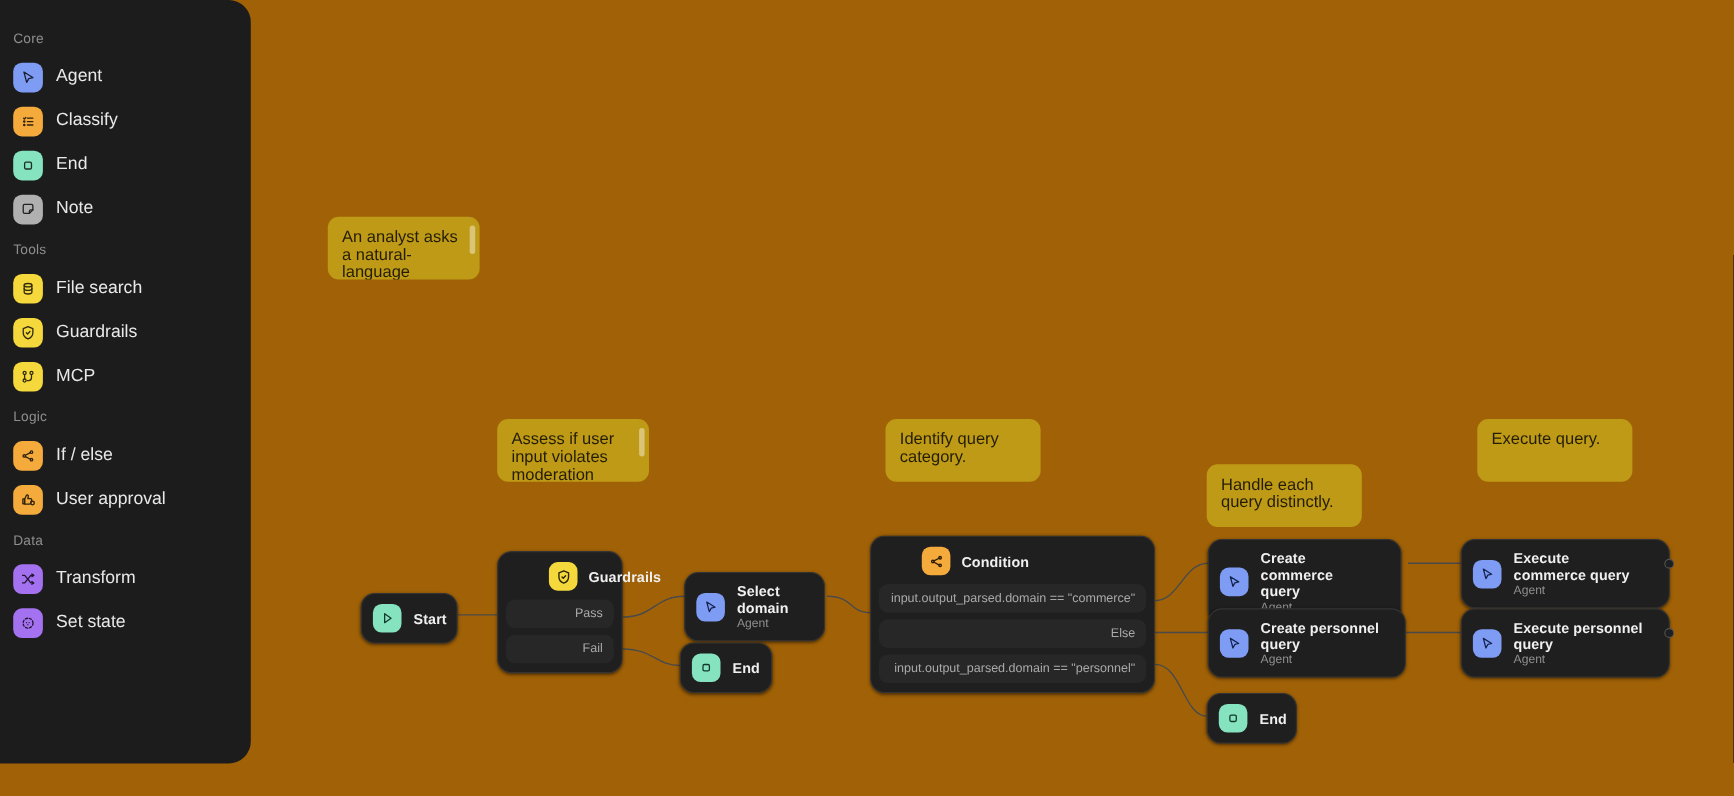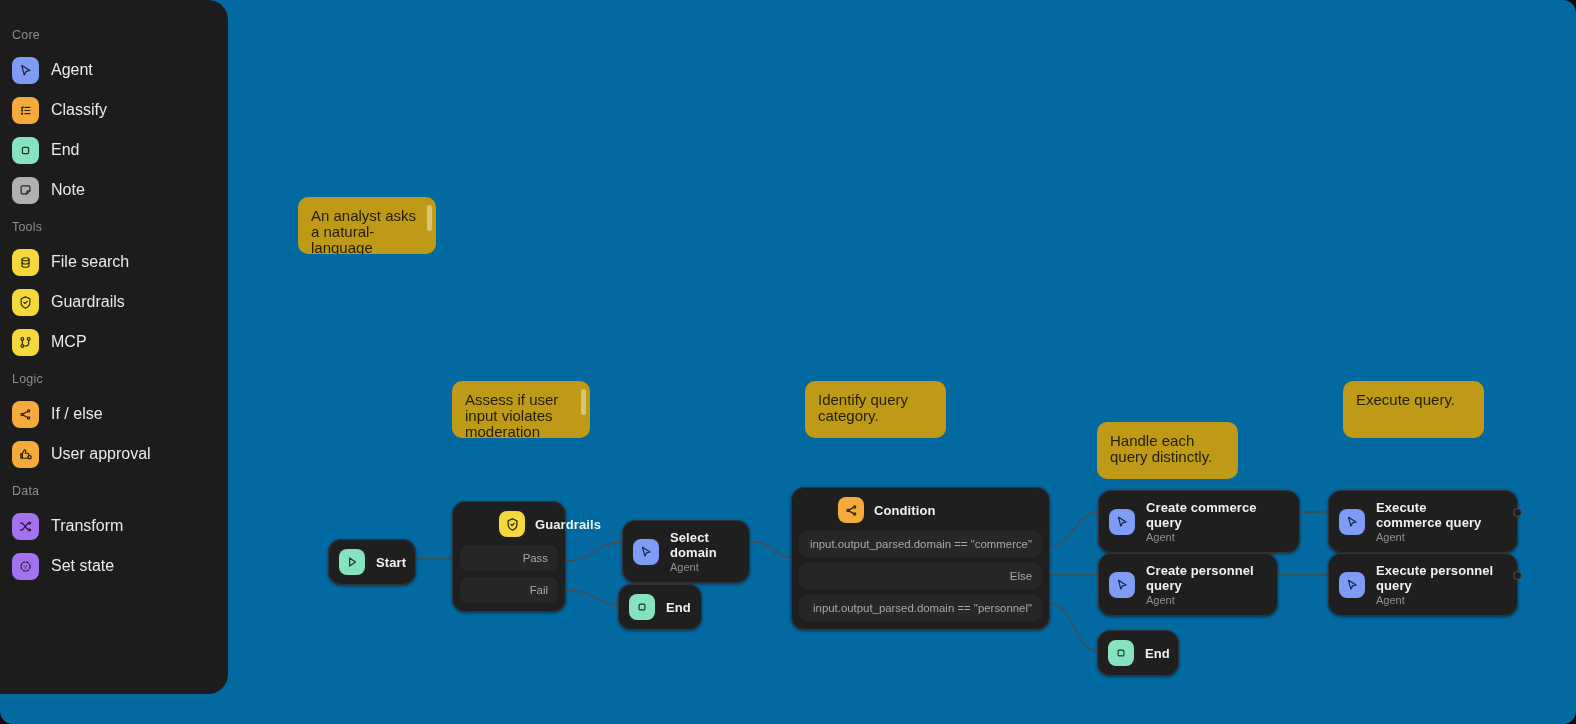--- a/index.html
+++ b/index.html
@@ -2,21 +2,21 @@
 <html><head>
 <meta charset="utf-8">
 <style>
   * { box-sizing: border-box; margin: 0; padding: 0; }
   html, body {
     width: 1576px; height: 724px;
     background: #0d0d0d;
     font-family: "Liberation Sans", sans-serif;
     overflow: hidden;
   }
-  #root { position: relative; width: 1576px; height: 724px; background: #0369a1; border-radius: 13px; }
+  #root { position: relative; width: 1576px; height: 724px; background: #a16207; }
 
   
   #sidebar {
     position: absolute; left: 0; top: 0;
     width: 228px; height: 694px;
     background: #1c1c1c;
     border-radius: 0 20px 20px 0;
     padding: 18px 0 0 0;
     overflow: hidden;
   }
@@ -309,21 +309,21 @@
       </div>
       <div class="node-title">Condition</div>
     </div>
     <div class="node-rows">
       <div class="node-row">input.output_parsed.domain == "commerce"</div>
       <div class="node-row">Else</div>
       <div class="node-row">input.output_parsed.domain == "personnel"</div>
     </div>
   </div>
 
-  <div class="node node-simple" style="left:1098px; top:490px; width:202px;">
+  <div class="node node-simple" style="left:1098px; top:490px; width:176px;">
     <div class="node-ico" style="background:#7f9cf5">
       <svg width="14" height="14" viewBox="0 0 24 24" fill="none" stroke="#14224d" stroke-width="2" stroke-linejoin="round">
           <path d="M6 4l13 8-6 1.5L10 19z"></path>
         </svg>
     </div>
     <div>
       <div class="node-title">Create commerce query</div>
       <div class="node-sub">Agent</div>
     </div>
   </div>

